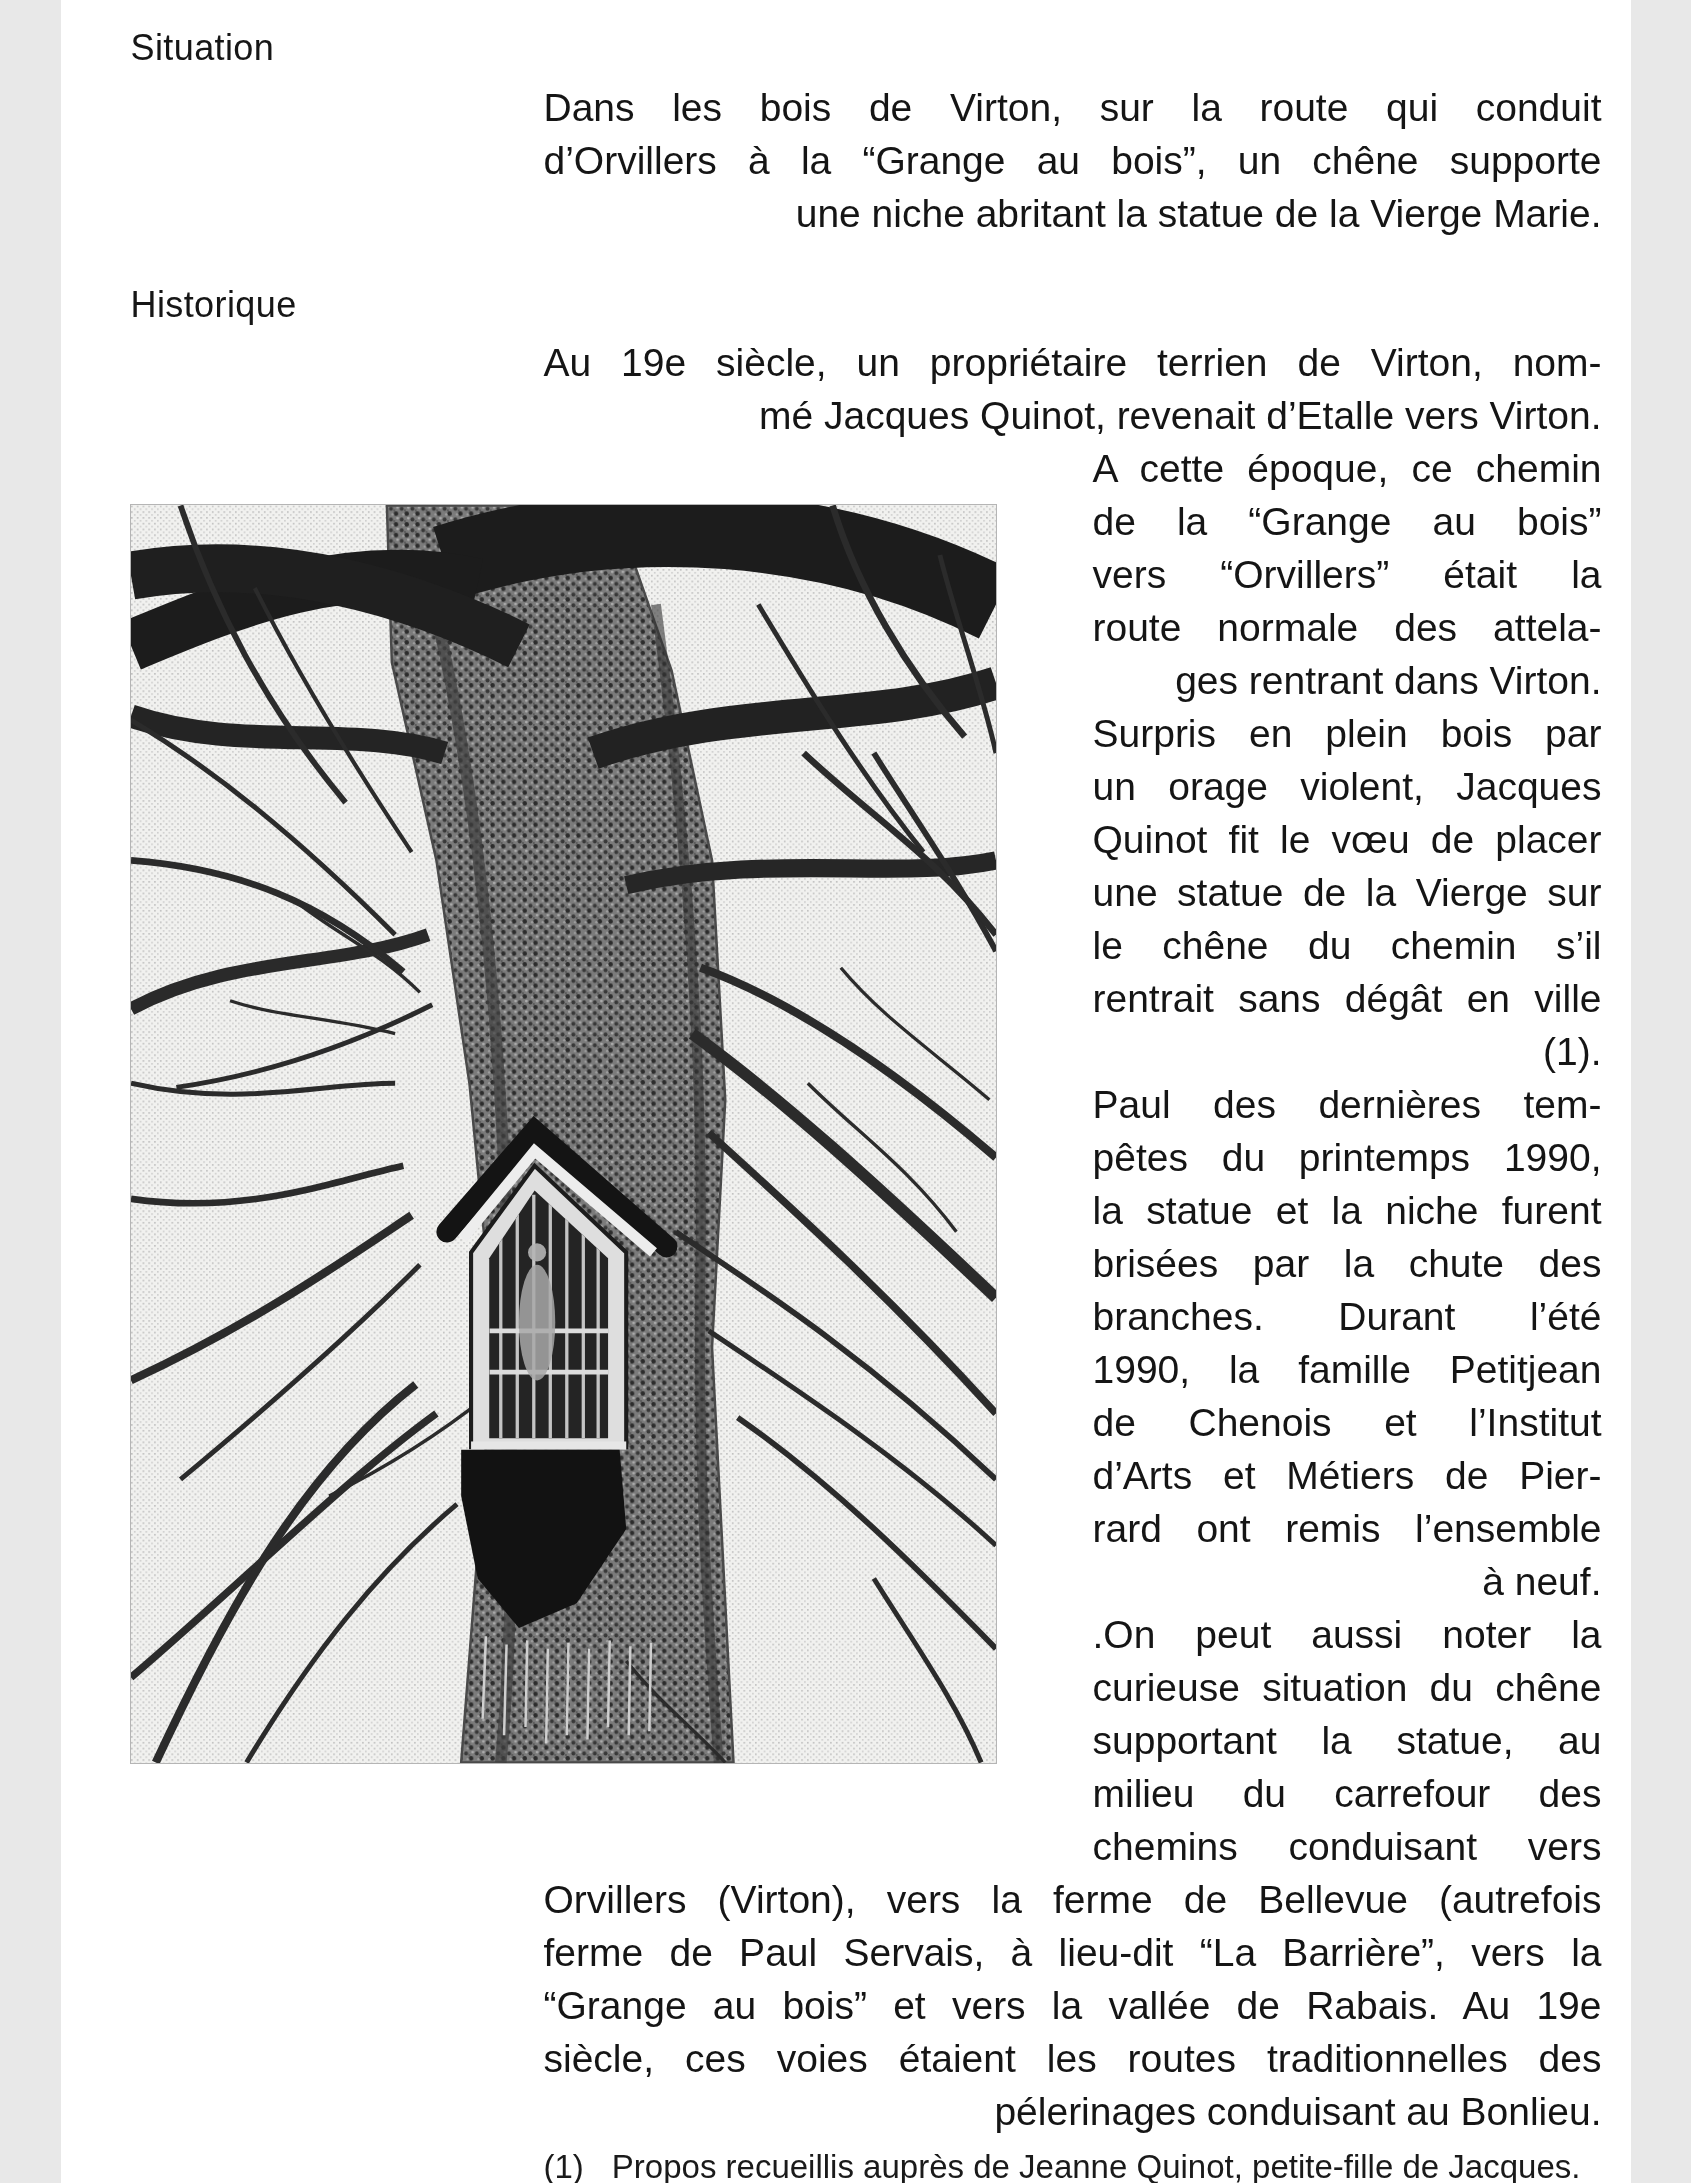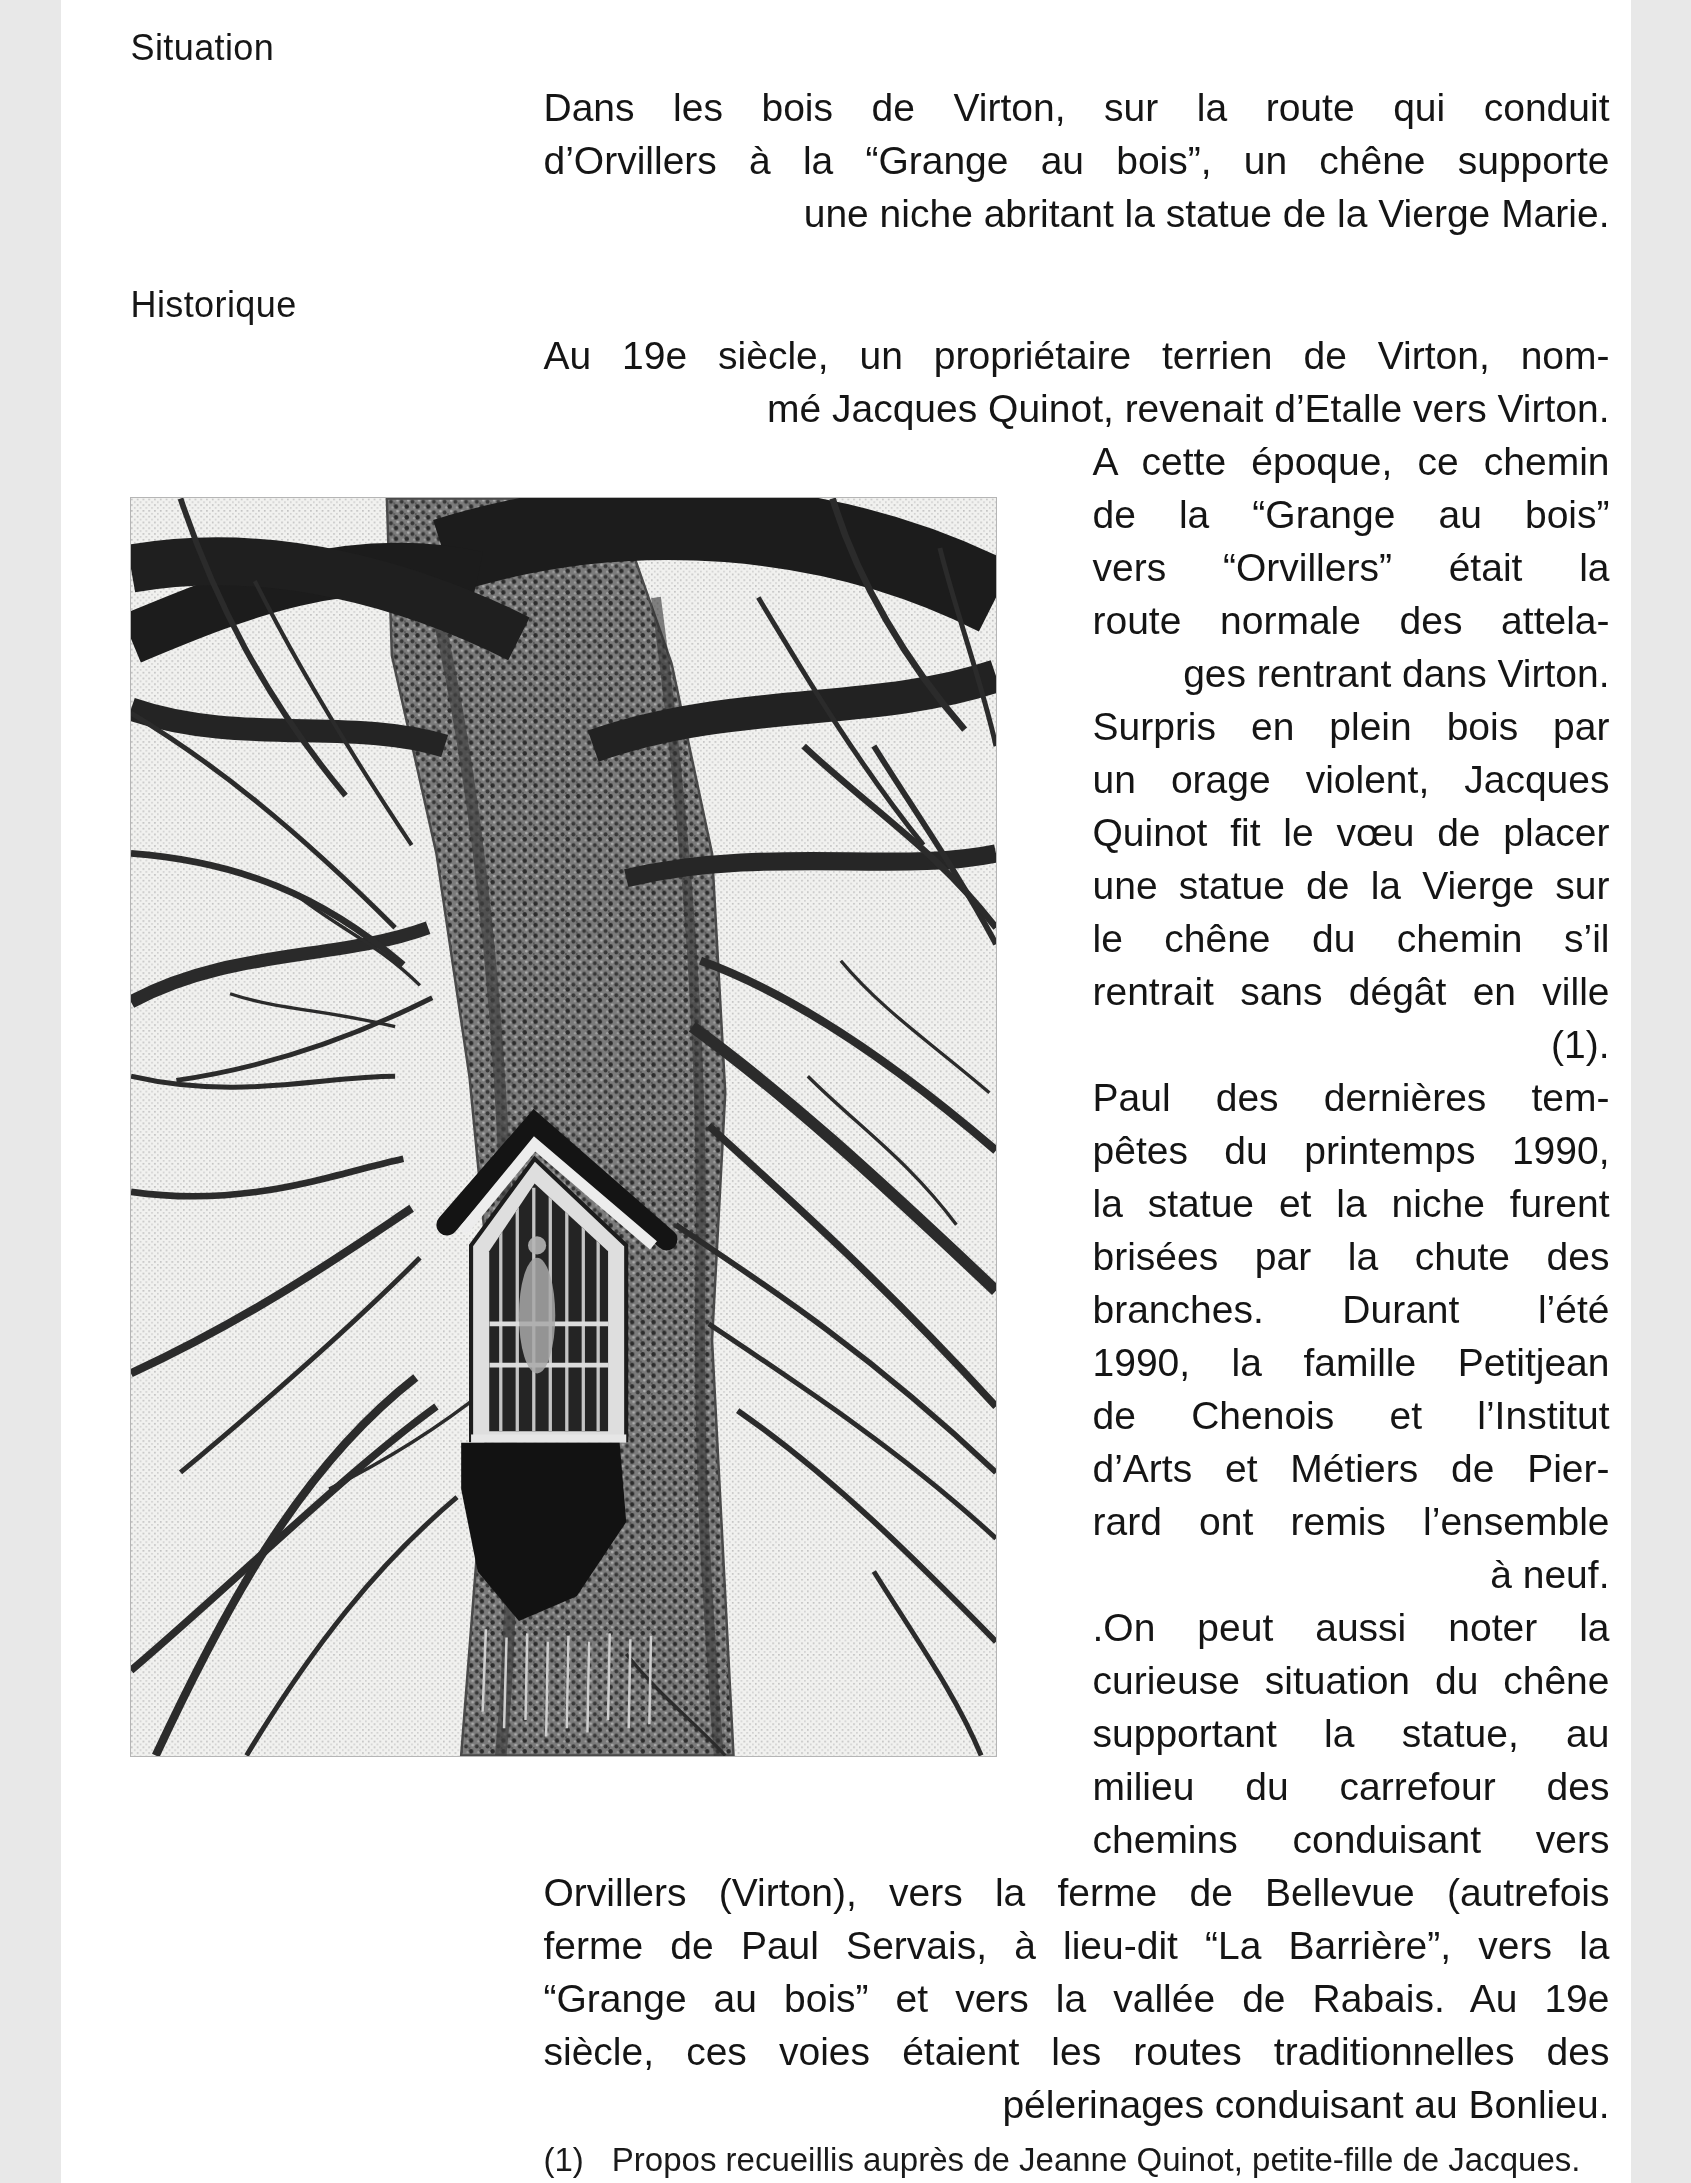--- a/index.html
+++ b/index.html
@@ -4,30 +4,30 @@
 <style>
   html,body{margin:0;padding:0;background:#e8e8e8;}
   .page{
     position:relative;
     width:1570px;height:2183px;
     box-sizing:border-box;
     margin:0 auto;
     background:#ffffff;
     color:#151515;
     font-family:"Liberation Sans","DejaVu Sans",sans-serif;
-    padding:25px 21px 0 70px;
+    padding:25px 29px 0 70px;
     overflow:hidden;
   }
   .heading{
     font-size:36px;font-weight:400;line-height:46px;margin:0;
     letter-spacing:0.4px;color:#161616;
   }
   .heading.second{margin-top:42px;}
   .para{margin:10px 0 0 413px;font-size:39px;line-height:53px;}
-  .para.p2{margin-top:1px;}
+  .para.p2{margin-top:8px;}
   .jl{text-align:justify;text-align-last:justify;}
   .el{text-align:right;}
   .flow{margin-left:413px;font-size:39px;line-height:53px;}
   .photo{
     float:left;
     width:865px;height:1258px;
     margin:63px 97px 64px -413px;
     outline:0.8px solid #b5b5b5;
     background:#f0f0ee;
   }

